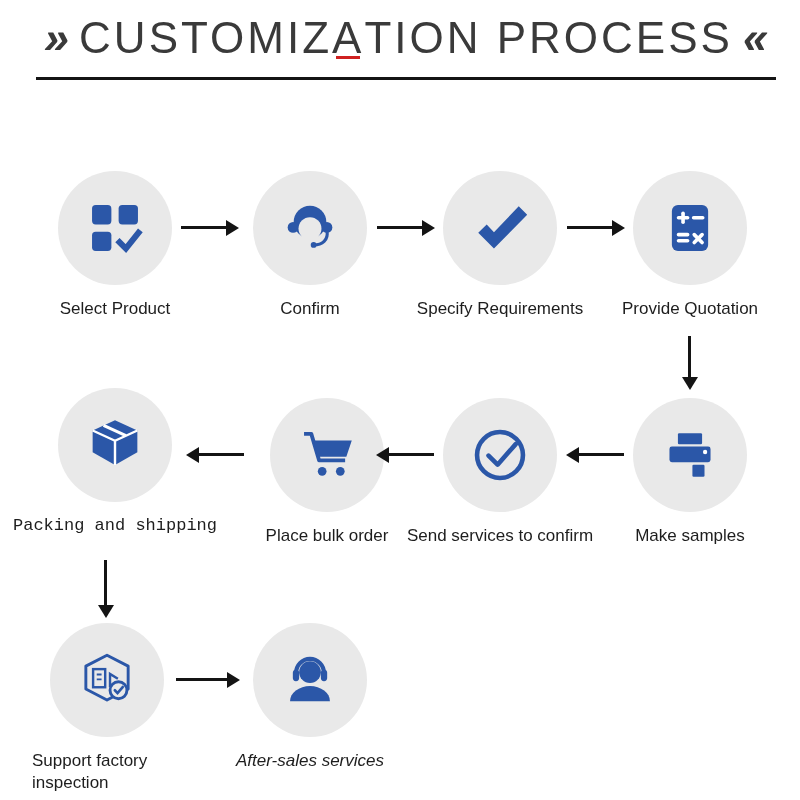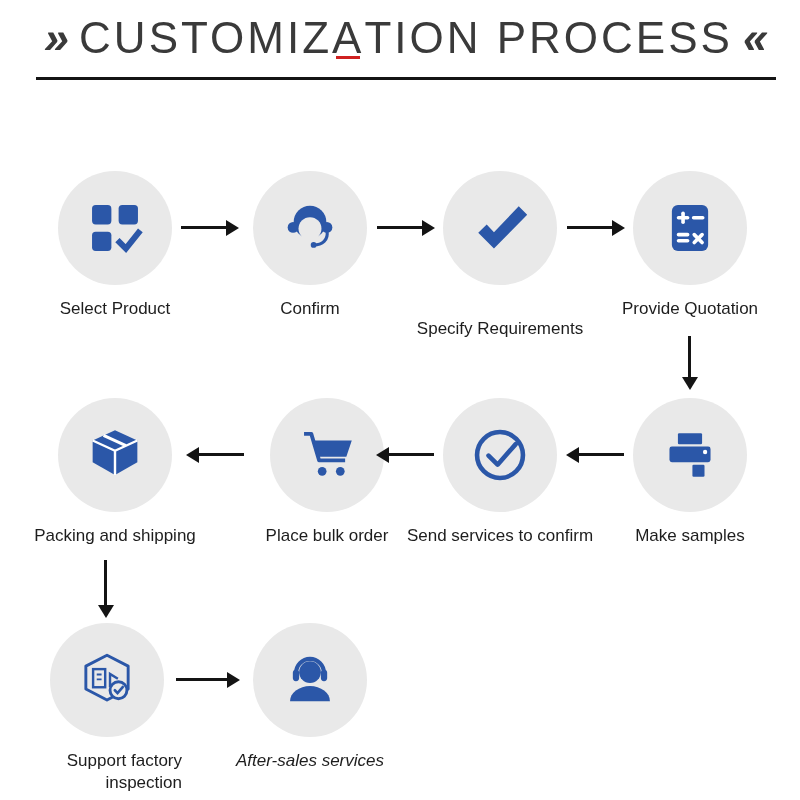--- a/index.html
+++ b/index.html
@@ -71,21 +71,21 @@
     width: 58px;
     height: 58px;
     color: var(--icon-blue, #2b57a8);
     display: block;
   }
   .label {
     margin-top: 13px;
     font-size: 17px;
     line-height: 1.3;
     color: var(--label-ink, #1d1d1d);
-    text-align: right;
+    text-align: left;
     white-space: nowrap;
   }
   .label.wrap { white-space: normal; max-width: 150px; }
 
   
   .arrow { position: absolute; background: var(--arrow-black, #111); }
   .arrow::after { content: ""; position: absolute; width: 0; height: 0; }
   .ar { height: 3px; }
   .ar::after {
     right: -12px; top: 50%; transform: translateY(-50%);
@@ -114,26 +114,26 @@
   .d1 { left: 688px; top: 336px; height: 42px; }
   .b1 { left: 578px; top: 453px; width: 46px; }
   .b2 { left: 388px; top: 453px; width: 46px; }
   .b3 { left: 198px; top: 453px; width: 46px; }
   .d2 { left: 104px; top: 560px; height: 46px; }
   .c1 { left: 176px; top: 678px; width: 52px; }
 
   
   .n1  { left: 15px;  top: 171px; }
   .n2  { left: 210px; top: 171px; }
-  .n3  { left: 400px; top: 171px; gap: 20px; }
+  .n3  { left: 400px; top: 171px; }
   .n4  { left: 590px; top: 171px; }
   .n5  { left: 590px; top: 398px; }
   .n6  { left: 400px; top: 398px; }
   .n7  { left: 227px; top: 398px; }
-  .n8  { left: 15px;  top: 398px; }
+  .n8  { left: 15px;  top: 388px; font-family: Liberation Mono, monospace; }
   .n9  { left: 7px;   top: 623px; }
   .n10 { left: 210px; top: 623px; font-style: italic; }
 </style>
 </head>
 <body>
 
 <div class="stage">
 
   <div class="title">
     <span class="mark left">»</span><span>CUSTOMIZ</span><span class="accent">A</span><span>TION PROCESS</span><span class="mark right">«</span>

